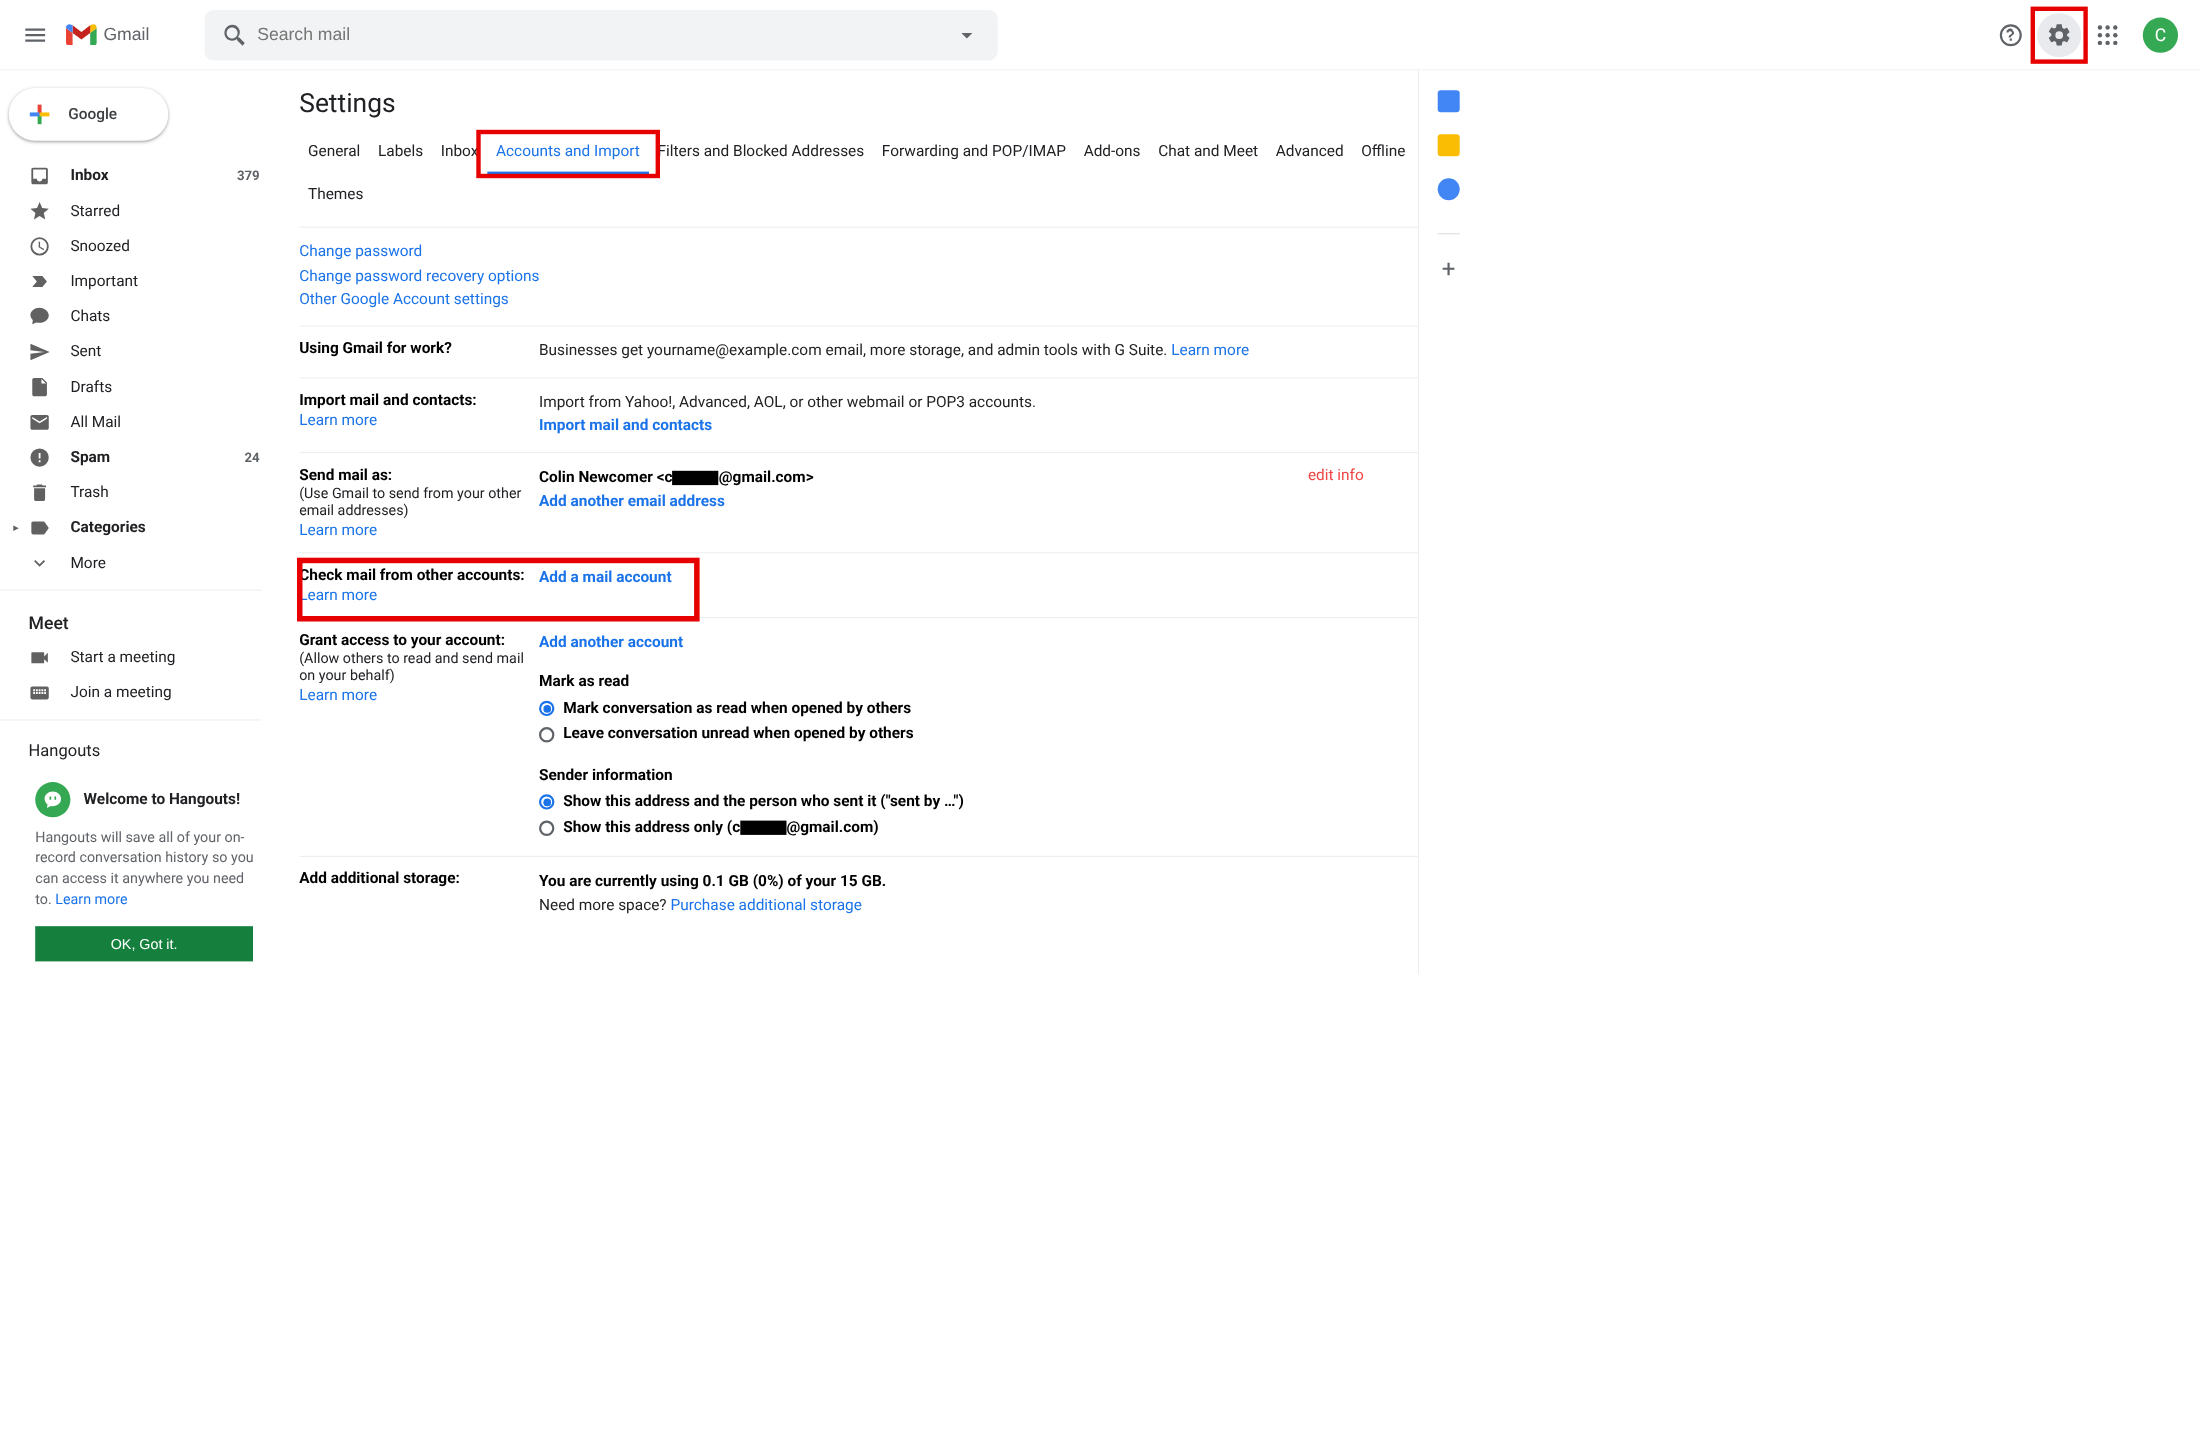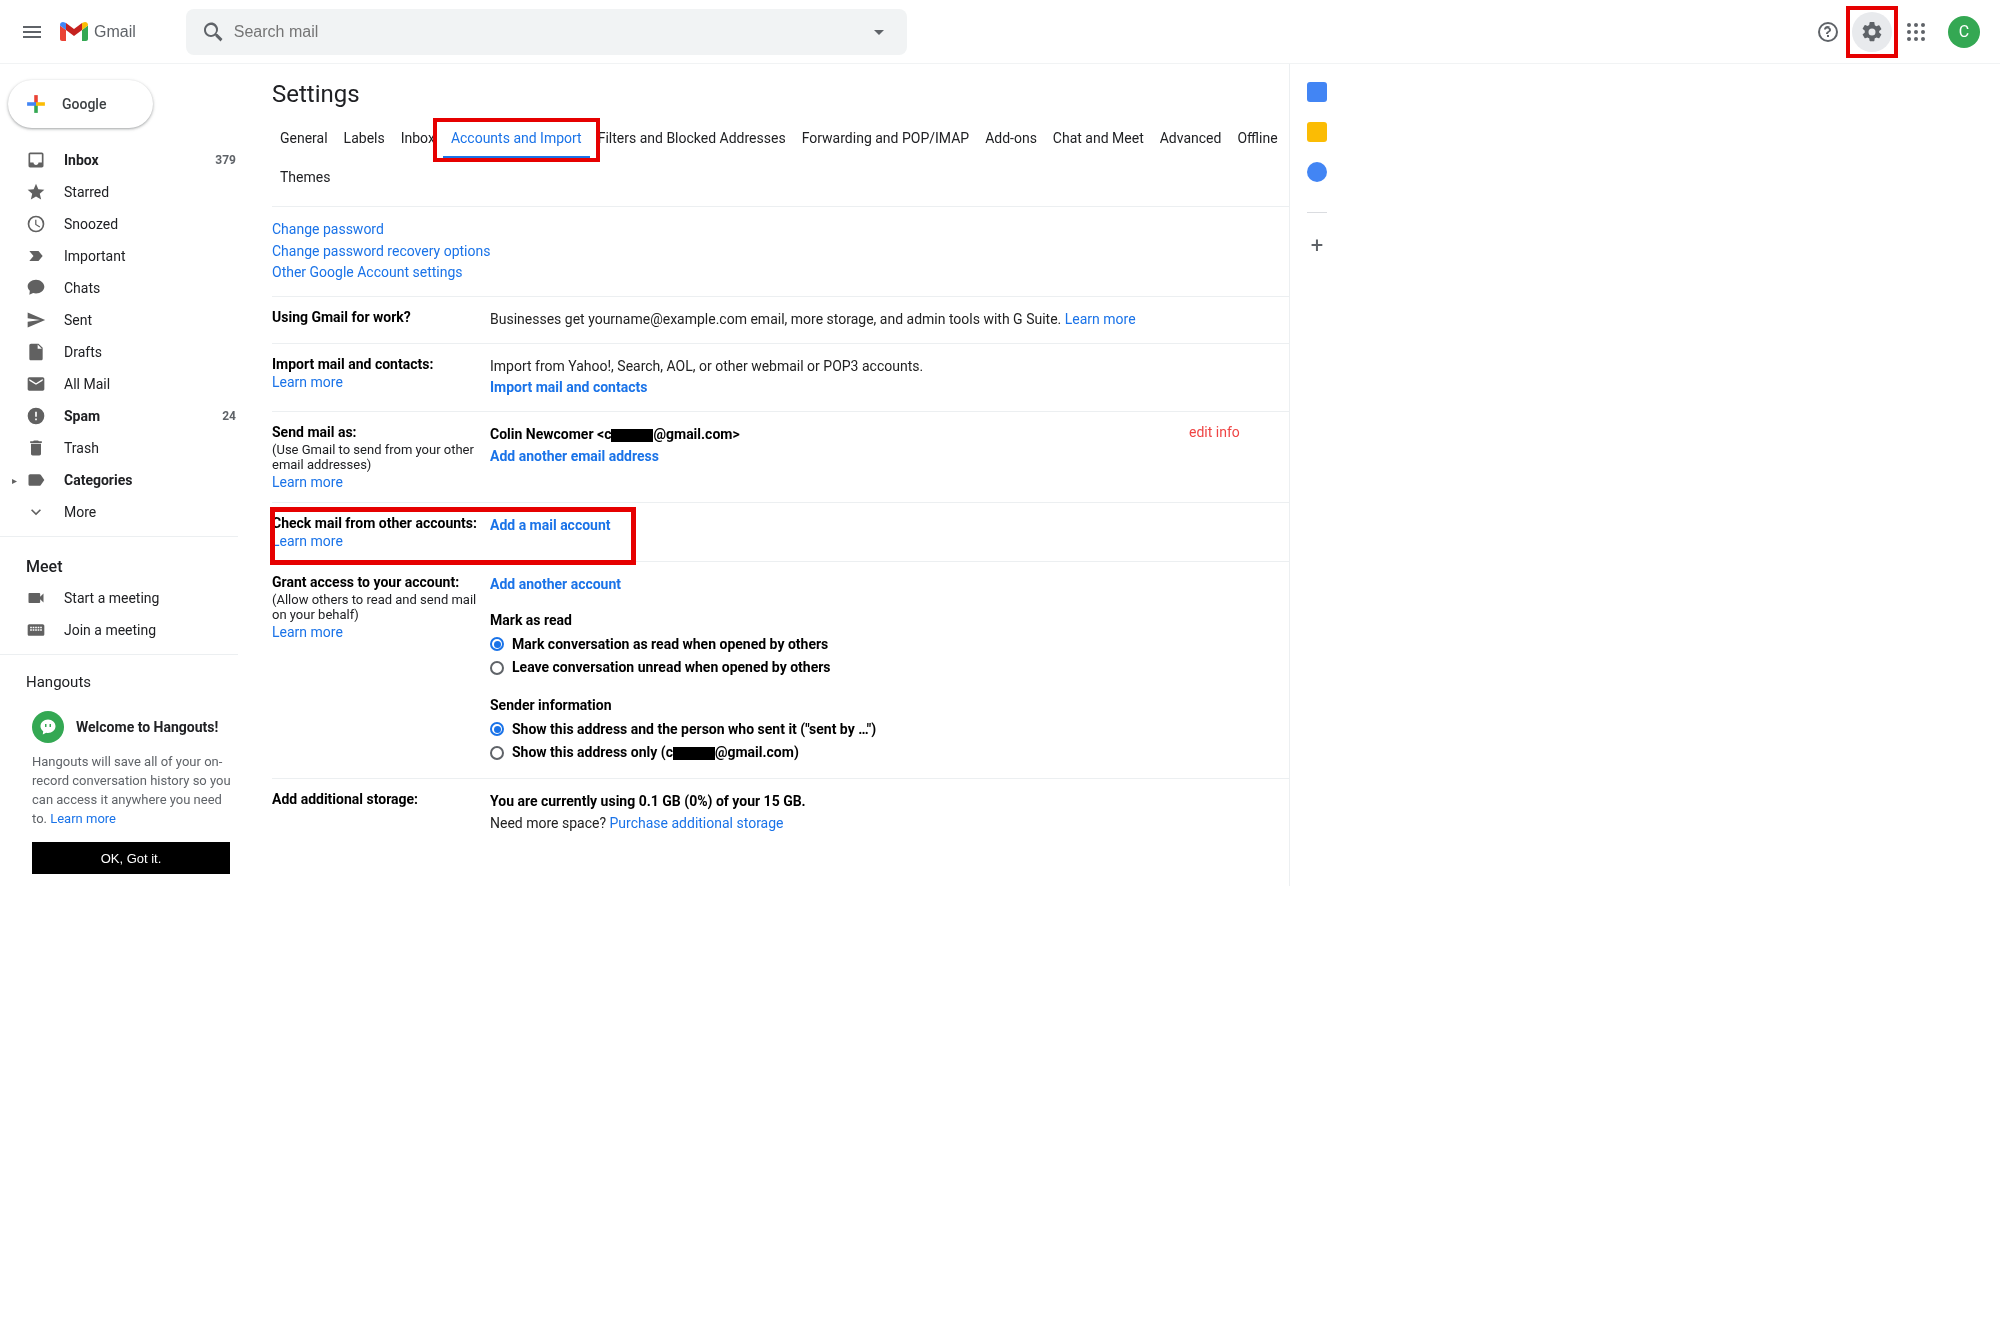--- a/index.html
+++ b/index.html
@@ -40,21 +40,21 @@
 .nav-item.cat .chev { width:10px; margin-right:4px; font-size:10px; color:#616161; }
 .side-divider { border-top:1px solid #eceff1; margin:8px 0; width:238px;}
 .side-title { font-size:16px; font-weight:500; padding:12px 0 6px 26px; color:#202124;}
 .side-title2 { font-size:15px; font-weight:400; padding:10px 0 6px 26px; color:#202124;}
 .hangouts-card { margin:14px 20px 0 32px; font-size:13px; color:#5f6368; line-height:1.45; }
 .hangouts-head { display:flex; align-items:center; gap:12px; margin-bottom:10px;}
 .hangouts-head .bubble { width:32px; height:32px; border-radius:50%; background:#34a853; display:flex; align-items:center; justify-content:center; }
 .hangouts-head .bubble svg { fill:#fff; width:18px; height:18px;}
 .hangouts-head .htitle { font-weight:700; color:#202124; font-size:14px;}
 .hangouts-learn { color:#1a73e8; }
-.ok-btn { margin-top:14px; width:198px; height:32px; background:#000000; color:#fff; border:none; font-size:13px; cursor:pointer; display:flex;align-items:center;justify-content:center;}
+.ok-btn { margin-top:14px; width:198px; height:32px; background:#15803d; color:#fff; border:none; font-size:13px; cursor:pointer; display:flex;align-items:center;justify-content:center;}
 
 
 .main { flex:1; padding:16px 0 40px 16px; border-right:1px solid #eceff1; max-width:1034px;}
 .page-title { font-size:24px; color:#202124; margin-bottom:12px; }
 .tabs { border-bottom:1px solid #eceff1; padding-bottom:11px; }
 .tabrow { display:flex; flex-wrap:wrap; }
 .tab { padding:10px 8px; font-size:14px; color:#202124; cursor:pointer; margin-right:0; }
 .tab.active { color:#1a73e8; border-bottom:3px solid #1a73e8; position:relative; }
 .red-box-tab { position:absolute; border:4px solid #e60000; top:-2px; left:-10px; right:-10px; bottom:-6px; pointer-events:none;}
 
@@ -300,21 +300,21 @@
         </div>
       <div class="sect-body"><span>Businesses get yourname@example.com email, more storage, and admin tools with G Suite. </span><a class="link">Learn more</a></div>
     </div>
 
     <div class="sect">
       <div class="sect-label">
         <div class="lbl">Import mail and contacts:</div>
         <a class="learn">Learn more</a>
       </div>
       <div class="sect-body">
-        <span>Import from Yahoo!, Search, AOL, or other webmail or POP3 accounts.</span><br>
+        <span>Import from Yahoo!, Advanced, AOL, or other webmail or POP3 accounts.</span><br>
         <a class="linkb">Import mail and contacts</a>
       </div>
     </div>
 
     <div class="sect">
       <div class="sect-label">
         <div class="lbl">Send mail as:</div>
         <div class="sub">(Use Gmail to send from your other email addresses)</div>
         <a class="learn">Learn more</a>
       </div>

